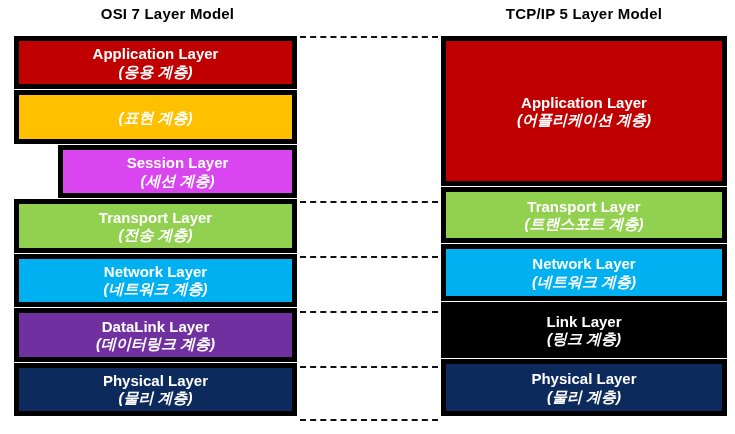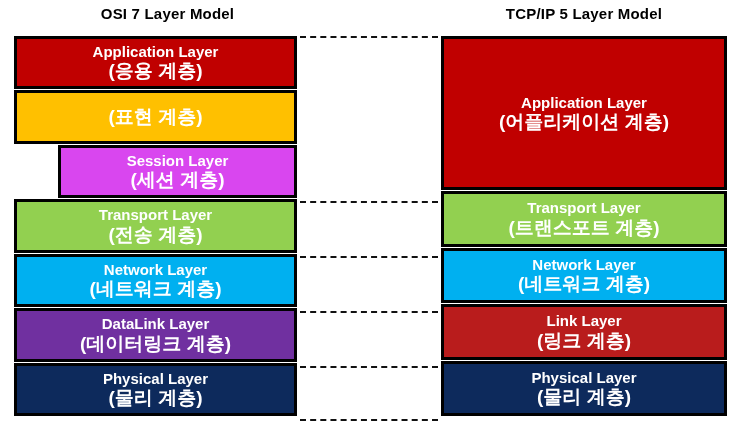--- a/index.html
+++ b/index.html
@@ -39,43 +39,44 @@
     top: 36px;
     height: 384px;
     display: flex;
     flex-direction: column;
   }
   #stack-osi { left: 14px;  width: 283px; }
   #stack-tcp { left: 441px; width: 286px; }
 
   .layer {
     box-sizing: border-box;
-    border: 3px solid #000000;
+    border: 5px solid #000000;
     margin-bottom: 1px;
     display: flex;
     flex-direction: column;
     align-items: center;
     justify-content: center;
     color: #ffffff;
     text-align: center;
     overflow: hidden;
   }
   .layer:last-child { margin-bottom: 4px; }
 
   .layer .en {
     font-size: 15px;
     font-weight: bold;
     line-height: 1.15;
     white-space: nowrap;
   }
   .layer .ko {
-    font-size: 19px;
+    font-size: 15px;
     font-weight: bold;
     line-height: 1.15;
     white-space: nowrap;
+    font-style: italic;
   }
 
   
   .span1 { flex: 1 1 0; }
   .span3 { flex: 3 1 0; }
 
   
   .connector {
     position: absolute;
     left: 300px;
@@ -147,21 +148,21 @@
     <div class="layer span1" style="background:#92D050;">
       <span class="en">Transport Layer</span>
       <span class="ko">(트랜스포트 계층)</span>
     </div>
 
     <div class="layer span1" style="background:#00B0F0;">
       <span class="en">Network Layer</span>
       <span class="ko">(네트워크 계층)</span>
     </div>
 
-    <div class="layer span1" style="background:#b91c1c;">
+    <div class="layer span1" style="background:#000000;">
       <span class="en">Link Layer</span>
       <span class="ko">(링크 계층)</span>
     </div>
 
     <div class="layer span1" style="background:#0D2A5C;">
       <span class="en">Physical Layer</span>
       <span class="ko">(물리 계층)</span>
     </div>
 
   </div>

